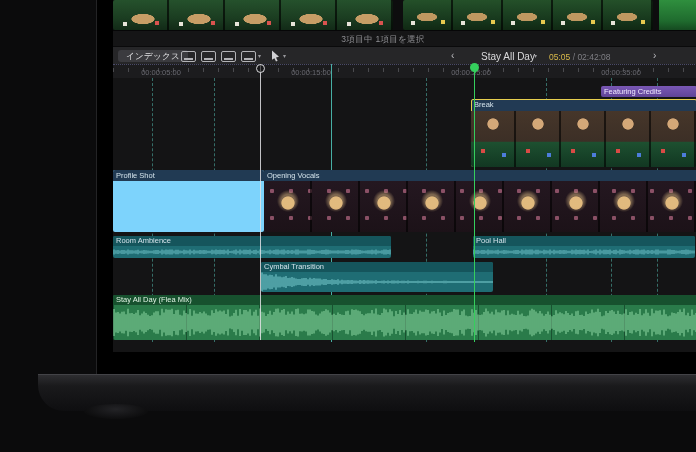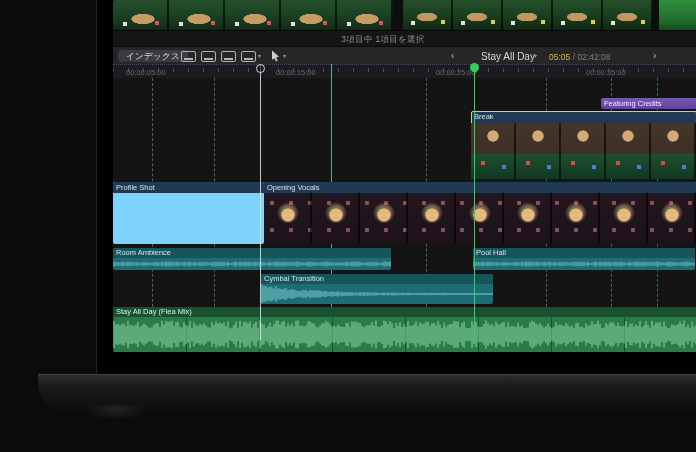--- a/index.html
+++ b/index.html
@@ -61,25 +61,25 @@
   .nav-next{position:absolute;left:540px;top:3px;font-size:10px;color:#bdbdc1;line-height:12px;}
   .proj-name{position:absolute;left:368px;top:4px;font-size:10px;color:#dadadc;}
   .proj-chev{position:absolute;left:421px;top:6px;}
   .tc{position:absolute;left:436px;top:4.5px;font-size:8.5px;white-space:nowrap;}
   .tc .cur{color:#d8b94a;} .tc .sep,.tc .tot{color:#7f7f84;}
   
   .ruler{position:absolute;left:0;top:64px;width:584px;height:14px;background:#1c1c1e;
     border-top:1px dotted #4a4a68;
     background-image:repeating-linear-gradient(90deg,rgba(120,120,126,.5) 0 1px,rgba(0,0,0,0) 1px 15px);
     background-size:100% 4px;background-repeat:no-repeat;background-position:0 3px;}
-  .ruler-label{position:absolute;top:3px;width:70px;text-align:left;font-size:7.5px;color:#696970;}
+  .ruler-label{position:absolute;top:3px;width:70px;text-align:center;font-size:7.5px;color:#696970;}
   .rl1{left:13px}.rl2{left:163px}.rl3{left:323px}.rl4{left:473px}
   
   .tracks{position:absolute;left:0;top:78px;width:584px;height:274px;background:#141415;}
-  .clip{position:absolute;border-radius:2px;overflow:hidden;margin-top:12px;}
+  .clip{position:absolute;border-radius:2px;overflow:hidden;}
   .clip-name{display:block;font-size:7.5px;line-height:10px;height:10px;padding:0 0 0 3px;
     color:#d3e2ea;white-space:nowrap;overflow:hidden;}
   .title-bar{left:488px;top:8px;width:96px;height:11px;background:linear-gradient(180deg,#7a58b5,#5f4497);}
   .title-bar .clip-name{color:#f0eaff;line-height:11px;}
   .clip-break{left:358px;top:21px;width:226px;height:68px;outline:1.5px solid #e6ce4e;outline-offset:-1px;background:#233c56;}
   .clip-break .clip-name{height:12px;line-height:12px;background:#223a54;}
   .thumbs{position:absolute;left:0;right:0;bottom:0;}
   .thumbs-break{top:12px;
     background-image:
       repeating-linear-gradient(90deg,rgba(0,0,0,0) 0 43px,rgba(0,0,0,.6) 43px 45px),

